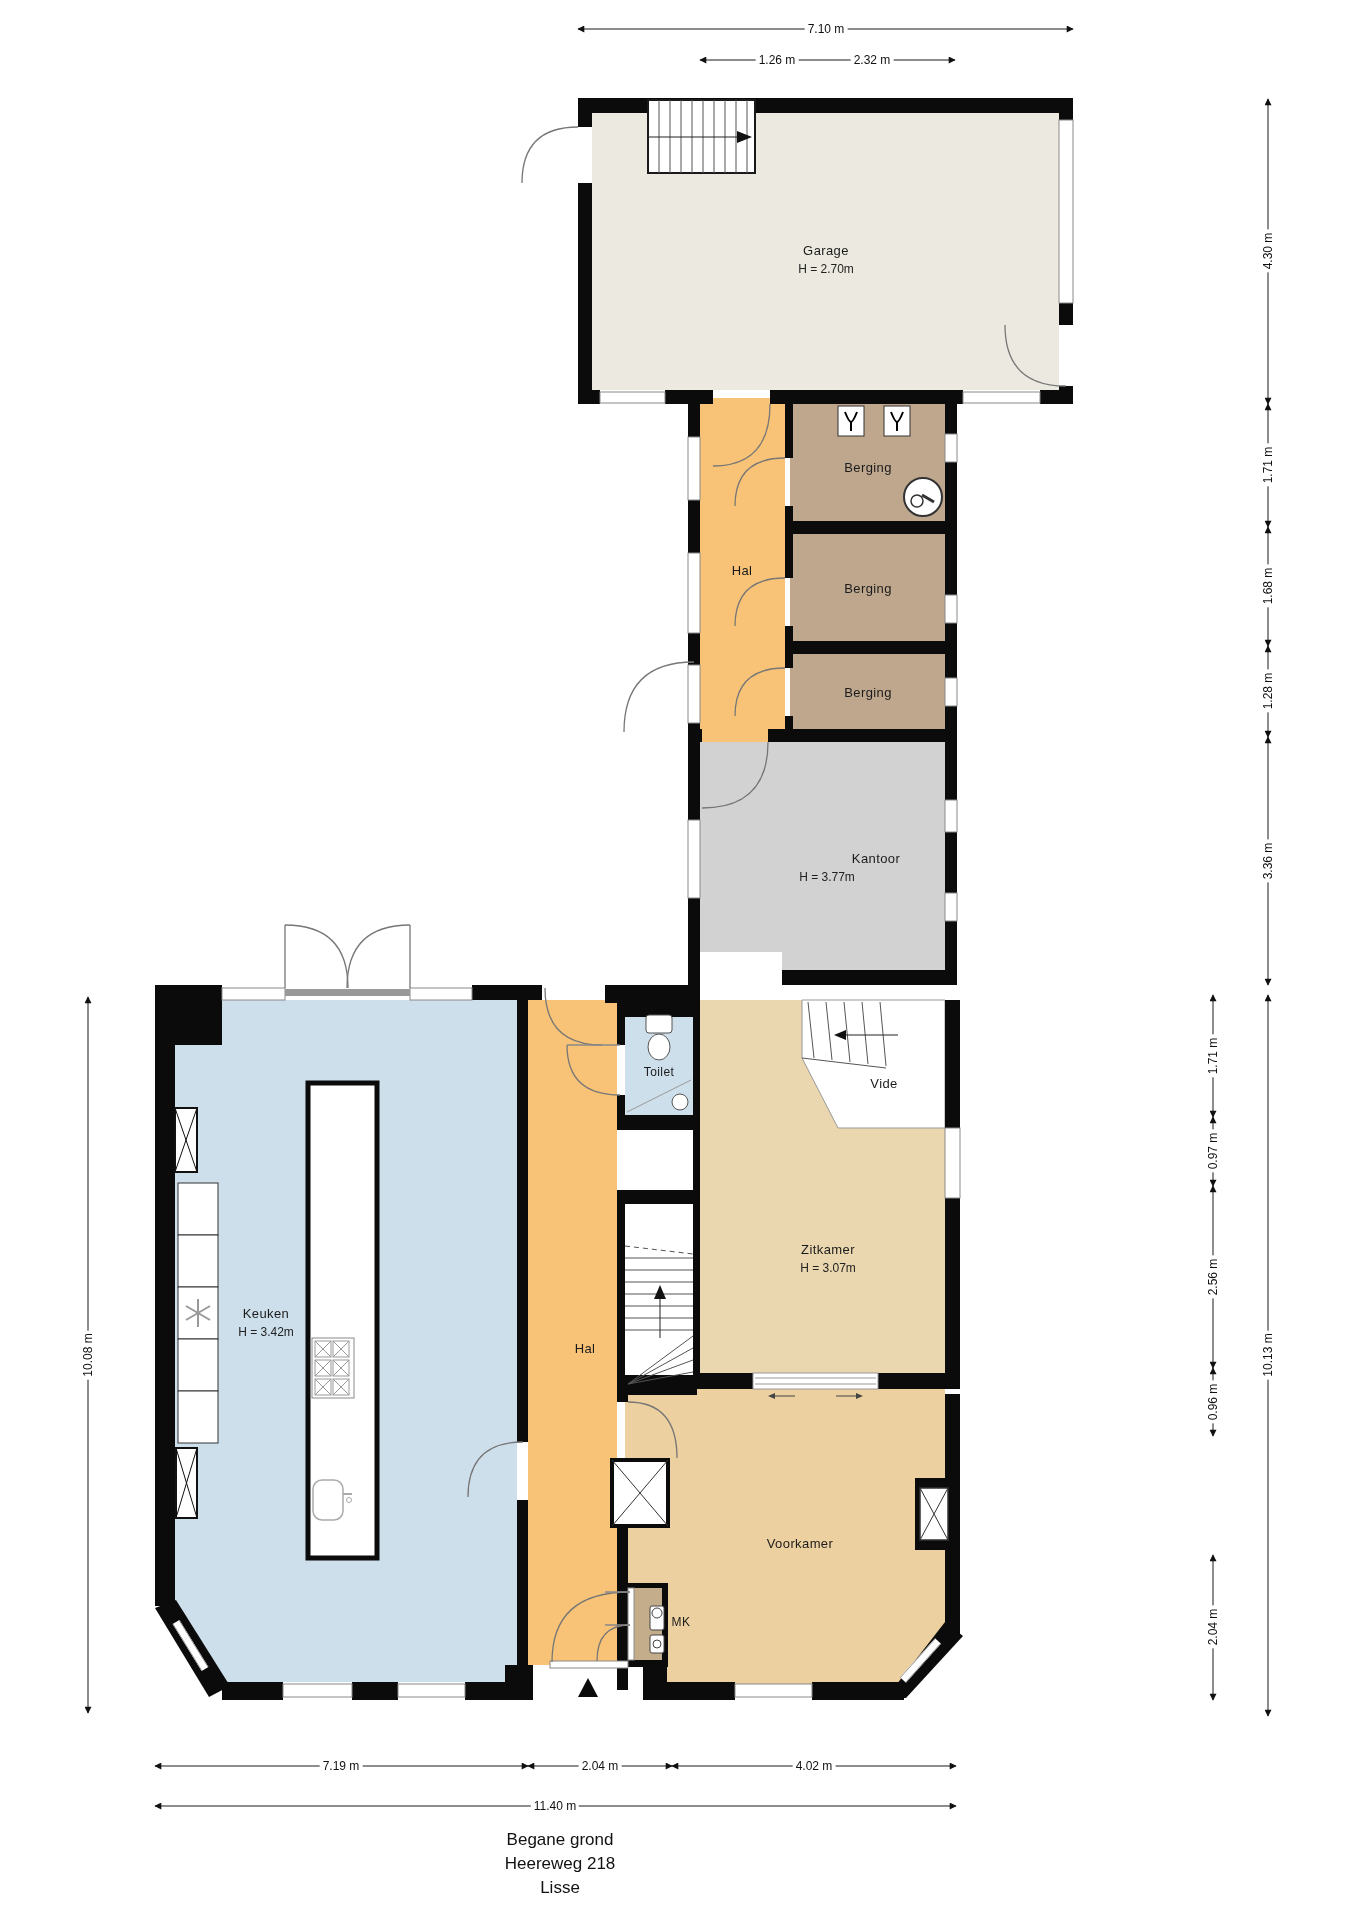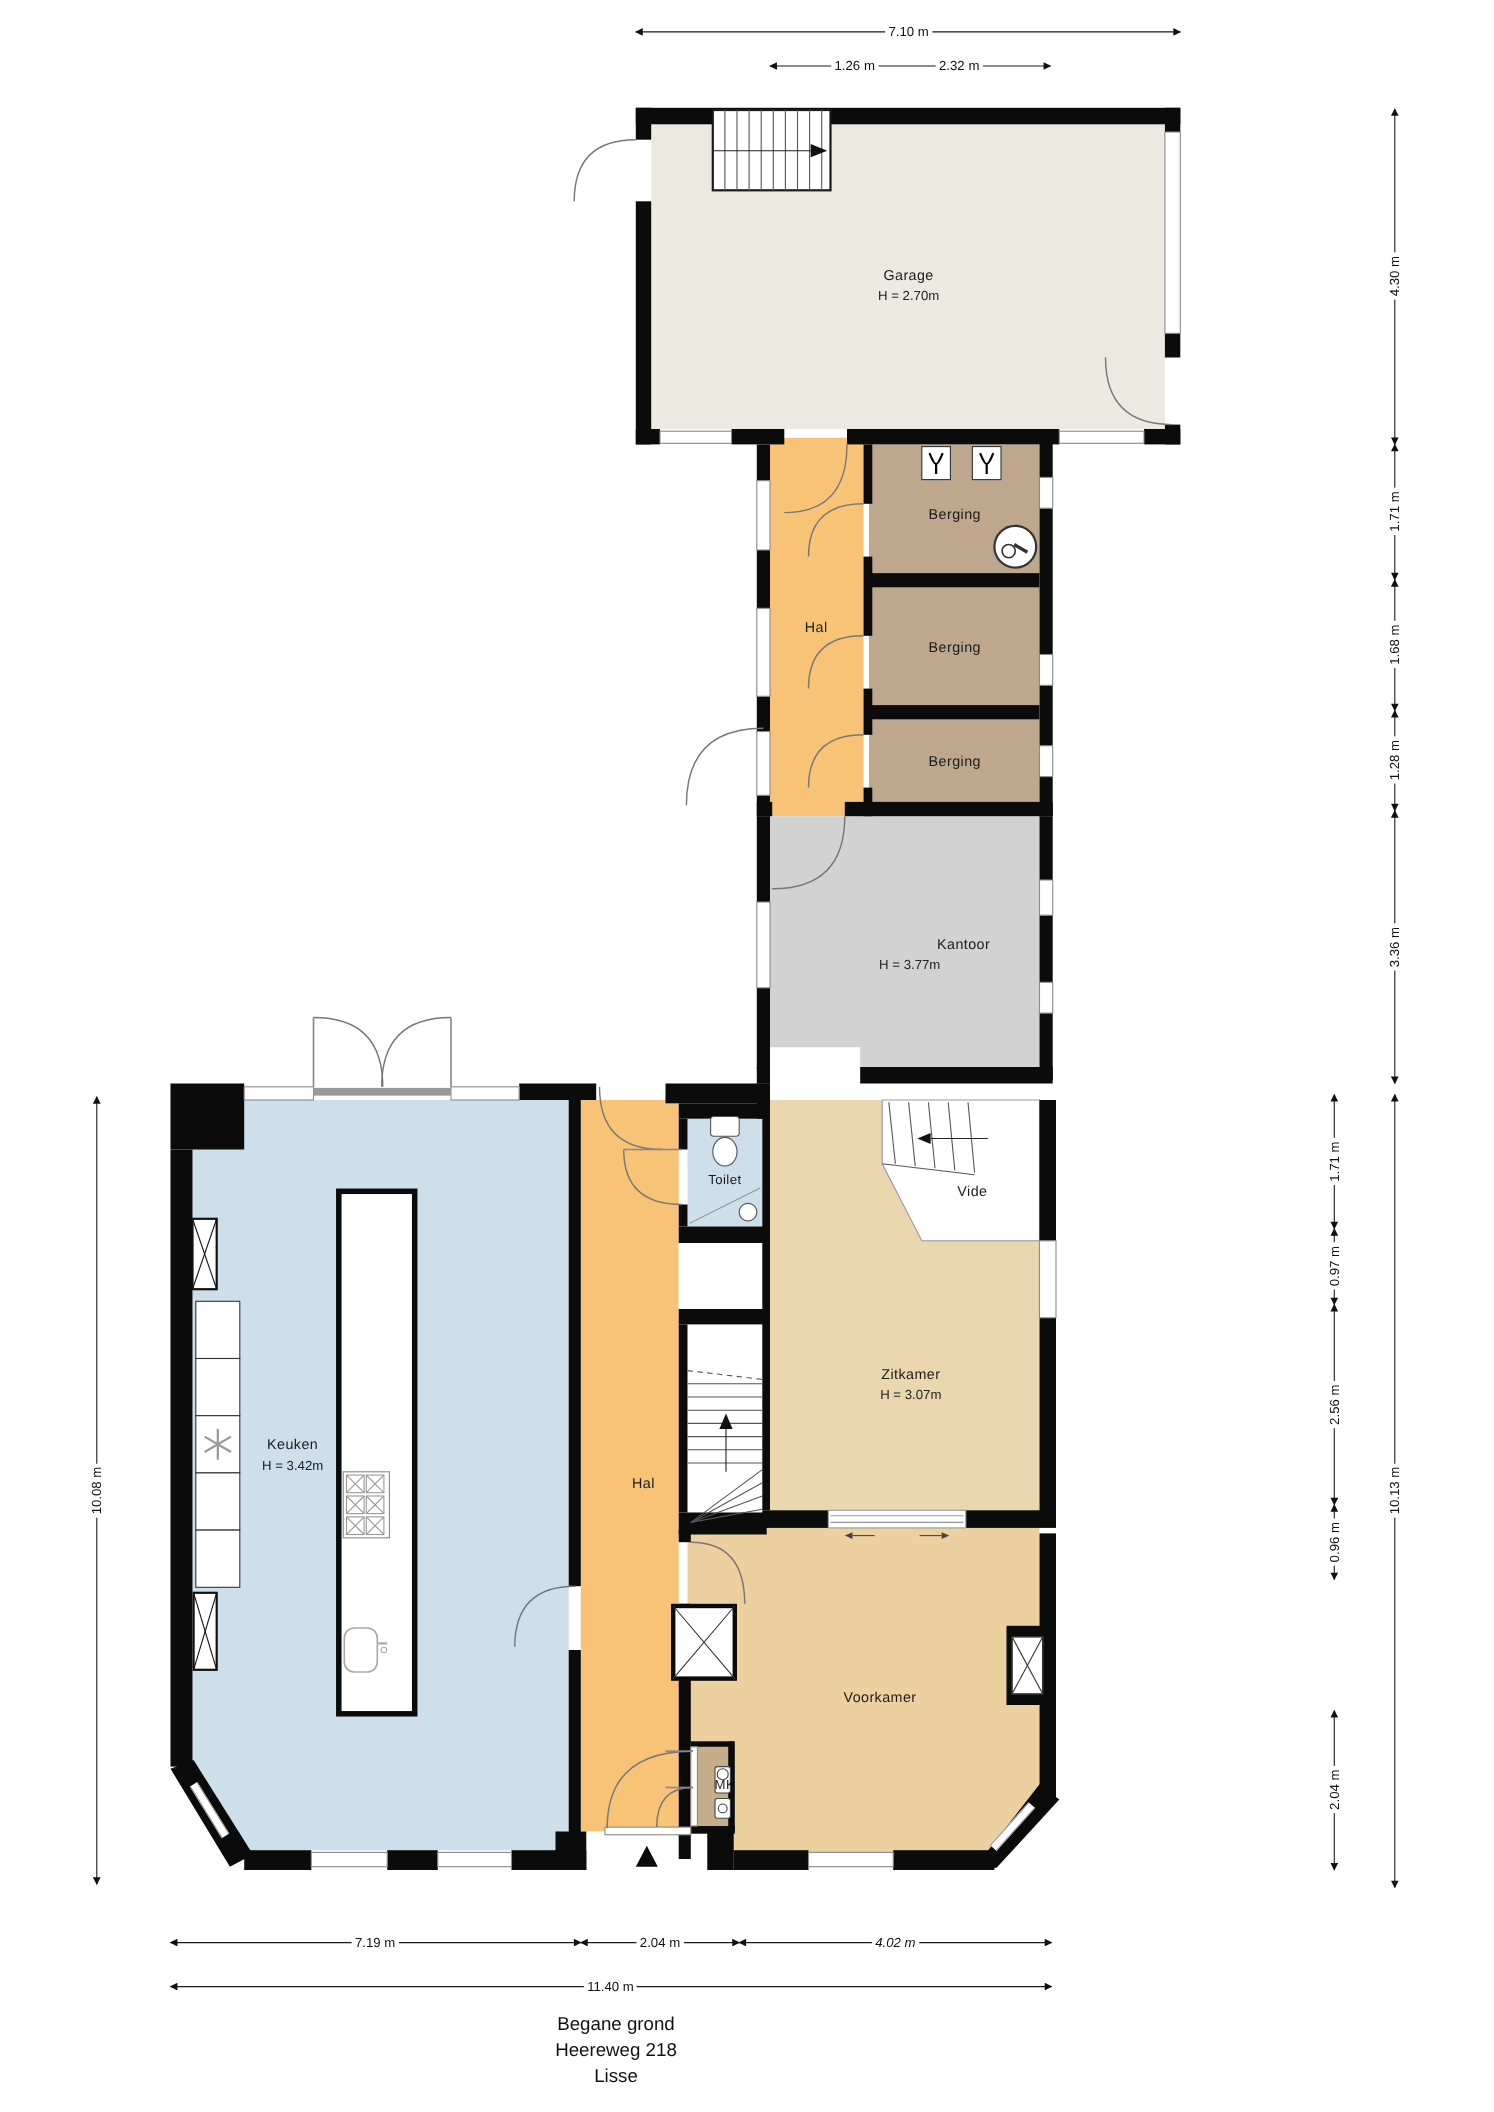--- a/index.html
+++ b/index.html
@@ -391,40 +391,40 @@
   <div class="rlabel" style="left:876px;top:858px;">Kantoor</div>
   <div class="rheight" style="left:827px;top:877px;">H = 3.77m</div>
   <div class="rlabel" style="left:266px;top:1313px;text-align:center;">Keuken</div>
   <div class="rheight" style="left:266px;top:1332px;">H = 3.42m</div>
   <div class="rlabel" style="left:585px;top:1348px;">Hal</div>
   <div class="rlabel rsmall" style="left:659px;top:1072px;">Toilet</div>
   <div class="rlabel" style="left:884px;top:1083px;">Vide</div>
   <div class="rlabel" style="left:828px;top:1249px;">Zitkamer</div>
   <div class="rheight" style="left:828px;top:1268px;">H = 3.07m</div>
   <div class="rlabel" style="left:800px;top:1543px;">Voorkamer</div>
-  <div class="rlabel rsmall" style="left:645px;top:1622px;padding-left:28px;">MK</div>
+  <div class="rlabel rsmall" style="left:667px;top:1622px;padding-left:28px;">MK</div>
 
   <div class="dim" style="left:826px;top:29px;">7.10 m</div>
   <div class="dim" style="left:745px;top:60px;margin-left:32px;">1.26 m</div>
   <div class="dim" style="left:872px;top:60px;">2.32 m</div>
   <div class="dim v" style="left:1268px;top:251px;">4.30 m</div>
   <div class="dim v" style="left:1268px;top:465px;">1.71 m</div>
   <div class="dim v" style="left:1268px;top:586px;">1.68 m</div>
   <div class="dim v" style="left:1268px;top:691px;">1.28 m</div>
   <div class="dim v" style="left:1268px;top:861px;">3.36 m</div>
   <div class="dim v" style="left:1213px;top:1056px;">1.71 m</div>
   <div class="dim v" style="left:1213px;top:1151px;">0.97 m</div>
   <div class="dim v" style="left:1213px;top:1277px;">2.56 m</div>
   <div class="dim v" style="left:1213px;top:1402px;">0.96 m</div>
   <div class="dim v" style="left:1213px;top:1627px;">2.04 m</div>
   <div class="dim v" style="left:1268px;top:1355px;">10.13 m</div>
   <div class="dim v" style="left:88px;top:1355px;">10.08 m</div>
   <div class="dim" style="left:341px;top:1766px;">7.19 m</div>
   <div class="dim" style="left:600px;top:1766px;">2.04 m</div>
-  <div class="dim" style="left:814px;top:1766px;font-style:italic;">4.02 m</div>
+  <div class="dim" style="left:814px;top:1766px;">4.02 m</div>
   <div class="dim" style="left:555px;top:1806px;">11.40 m</div>
 
   <div class="title">
     <div>Begane grond</div>
     <div>Heereweg 218</div>
     <div>Lisse</div>
   </div>
 </div>
 
 </body></html>

